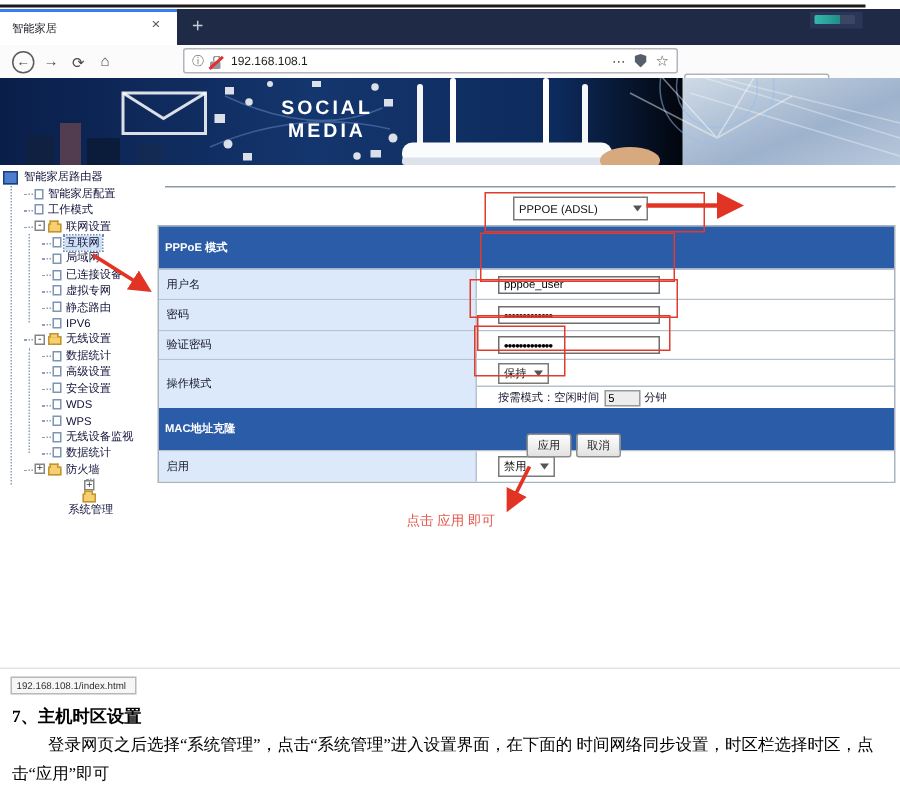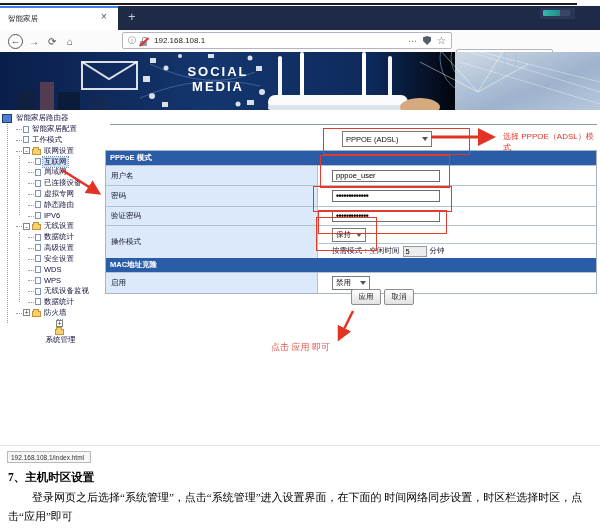--- a/index.html
+++ b/index.html
@@ -64,21 +64,21 @@
 
   
   .content-hr{position:absolute;left:110px;top:124px;width:487px;height:1px;background:#8d9aa8;}
   .sel{border:1px solid #7a7a7a;background:#fff;display:flex;align-items:center;
        font-size:7.5px;color:#111;padding:0 3px;box-sizing:border-box;}
   .sel .chev{margin-left:auto;width:0;height:0;border-left:3px solid transparent;border-right:3px solid transparent;border-top:4px solid #555;}
   .wan-select{position:absolute;left:342px;top:131px;width:90px;height:16px;}
 
   .ftable{position:absolute;left:105px;top:150px;width:492px;border:1px solid #aab4be;
           font-size:7.5px;color:#15152e;box-sizing:border-box;background:#fff;}
-  .sec-header{height:14px;background:#2a5ca8;color:#fff;font-weight:bold;display:flex;align-items:center;
+  .sec-header{height:28px;background:#2a5ca8;color:#fff;font-weight:bold;display:flex;align-items:center;
               padding-left:4px;font-size:7.5px;}
   .frow{display:flex;border-top:1px solid #b6c2ce;}
   .frow .lab{width:212px;background:#dbe9fb;display:flex;align-items:center;padding-left:5px;
              border-right:1px solid #b6c2ce;box-sizing:border-box;flex:none;}
   .frow .val{flex:1;display:flex;align-items:center;padding-left:14px;background:#fff;}
   .h19{height:19px;} .h20{height:20px;} .h18{height:18px;} .h32{height:32px;}
   .tin{width:108px;height:12px;border:1px solid #6e6e6e;font-size:7.5px;padding:0 3px;
        font-family:"Liberation Sans",sans-serif;box-sizing:border-box;}
   .pwd{font-size:8.5px;letter-spacing:-0.5px;font-weight:bold;}
   .val-op{flex:1;display:flex;flex-direction:column;padding:0;}
@@ -429,21 +429,20 @@
   </div>
 
   <div class="btn btn-apply">应用</div>
   <div class="btn btn-cancel">取消</div>
 
   <div class="abox abox-select"></div>
   <div class="abox abox-user"></div>
   <div class="abox abox-pass"></div>
   <div class="abox abox-conf"></div>
   <div class="abox abox-keep"></div>
-  <div class="anno-text1">选择 PPPOE（ADSL）模式</div>
   <div class="anno-text2">点击 应用 即可</div>
 
   <svg class="arrows">
     <defs>
       <marker id="ah" markerWidth="6" markerHeight="6" refX="4" refY="3" orient="auto">
         <path d="M0,0 L6,3 L0,6 Z" fill="#e23424"></path>
       </marker>
     </defs>
     <path d="M62,170 L97,192" stroke="#e23424" stroke-width="2.5" marker-end="url(#ah)"></path>
     <path d="M431,137 L490,137" stroke="#e23424" stroke-width="3" marker-end="url(#ah)"></path>

